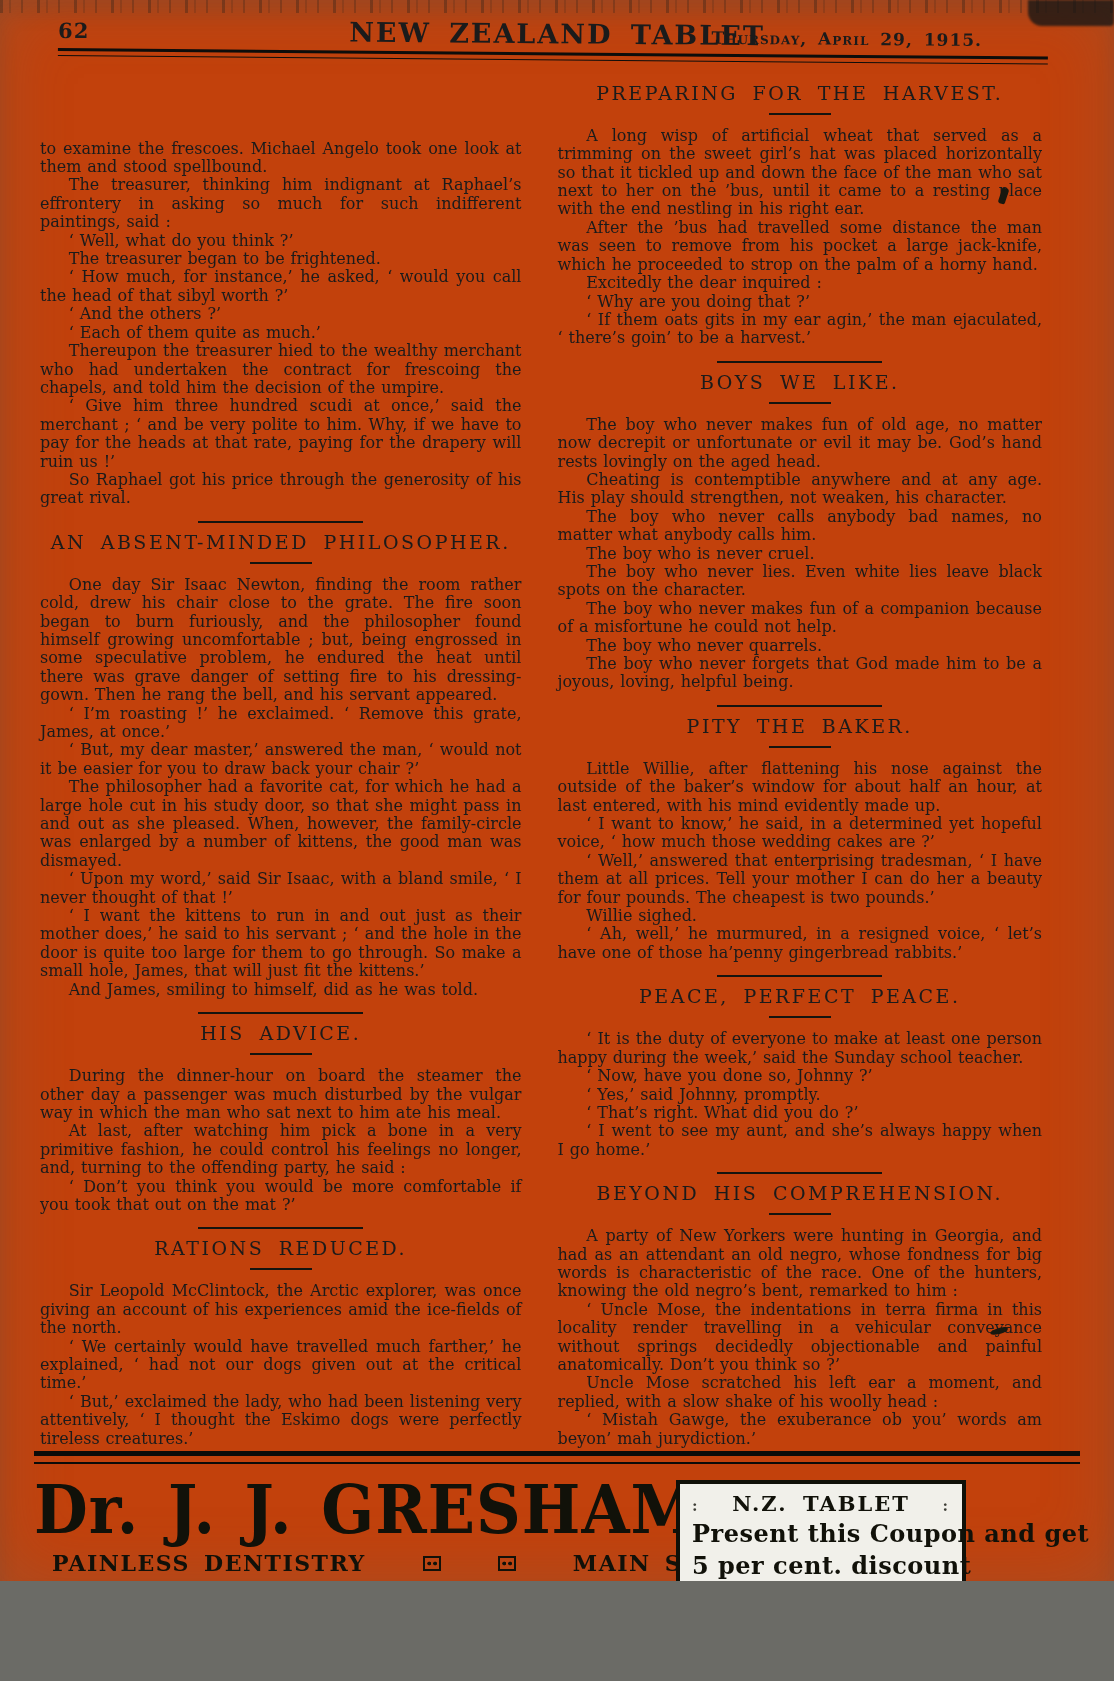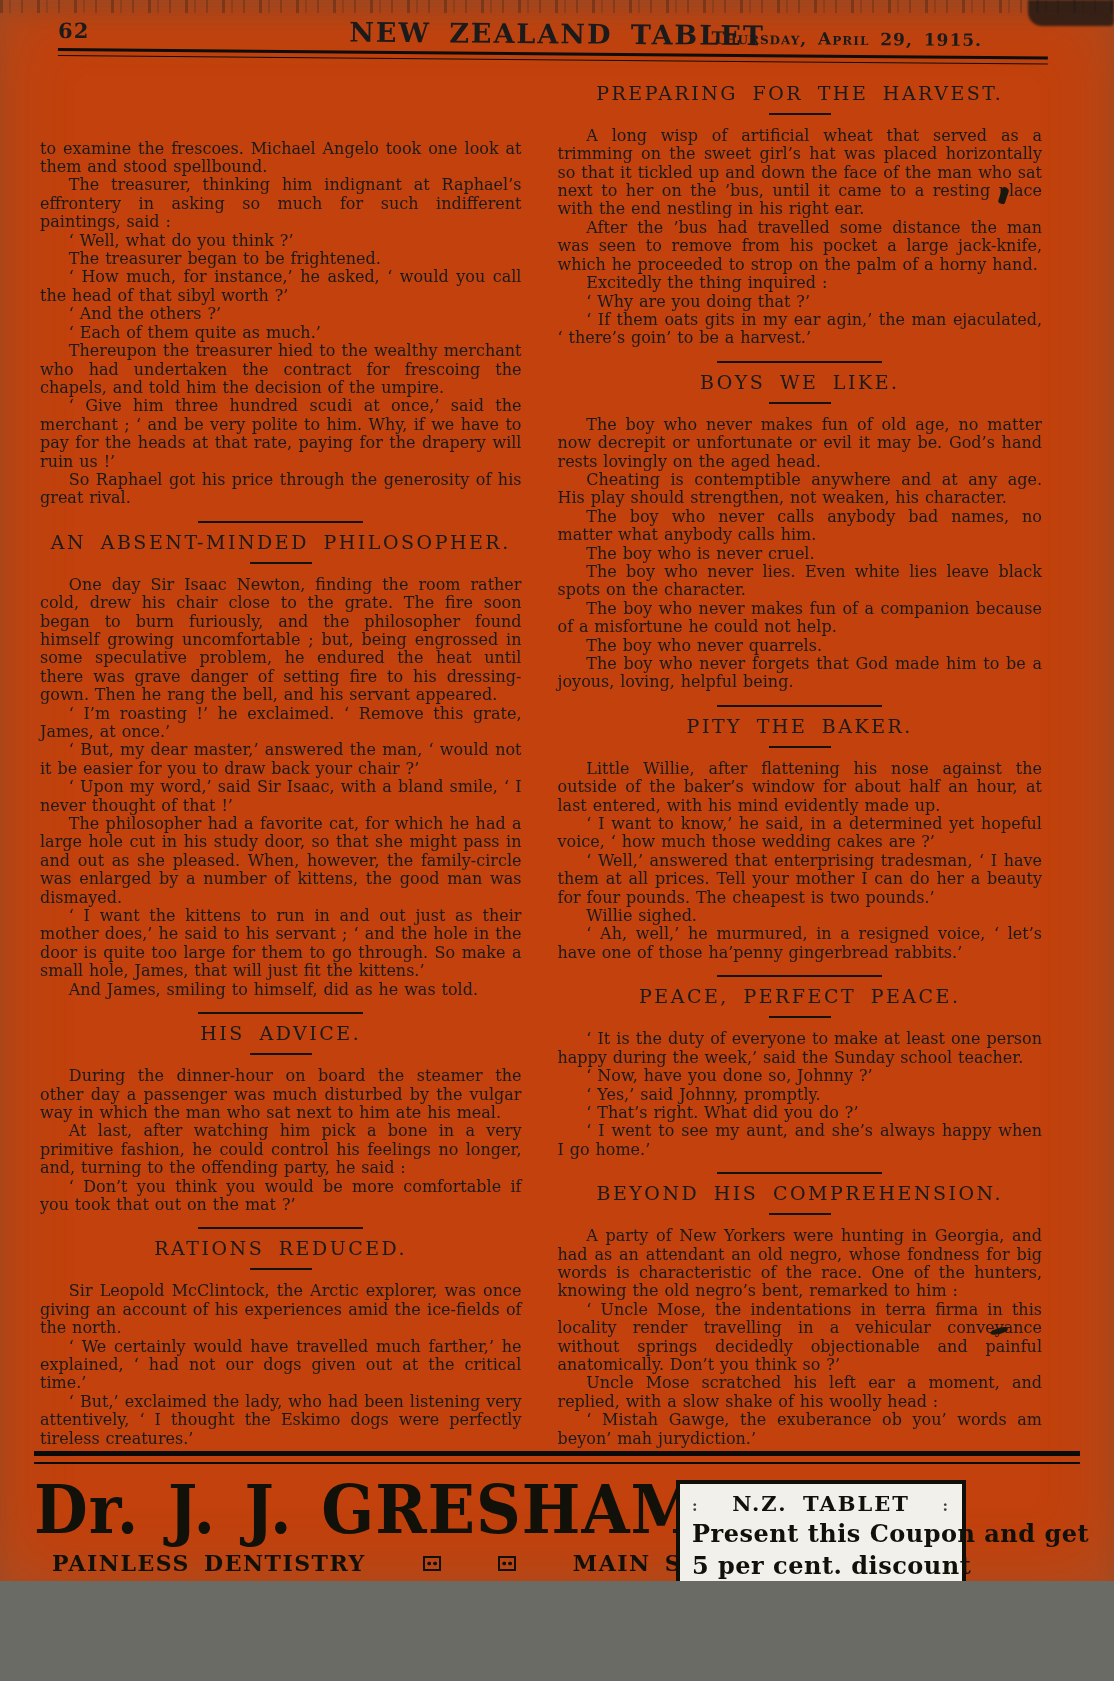--- a/index.html
+++ b/index.html
@@ -122,22 +122,22 @@
           <p class="para">‘ Give him three hundred scudi at once,’ said the merchant ; ‘ and be very polite to him. Why, if we have to pay for the heads at that rate, paying for the drapery will ruin us !’</p>
           <p class="para">So Raphael got his price through the generosity of his great rival.</p>
         </div>
         <div class="article-section">
           <div class="rule rule-long"></div>
           <h2 class="section-heading">AN ABSENT-MINDED PHILOSOPHER.</h2>
           <div class="rule rule-short"></div>
           <p class="para">One day Sir Isaac Newton, finding the room rather cold, drew his chair close to the grate. The fire soon began to burn furiously, and the philosopher found himself growing uncomfortable ; but, being engrossed in some speculative problem, he endured the heat until there was grave danger of setting fire to his dressing-gown. Then he rang the bell, and his servant appeared.</p>
           <p class="para">‘ I’m roasting !’ he exclaimed. ‘ Remove this grate, James, at once.’</p>
           <p class="para">‘ But, my dear master,’ answered the man, ‘ would not it be easier for you to draw back your chair ?’</p>
+          <p class="para">The philosopher had a favorite cat, for which he had a large hole cut in his study door, so that she might pass in and out as she pleased. When, however, the family-circle was enlarged by a number of kittens, the good man was dismayed.</p>
           <p class="para">‘ Upon my word,’ said Sir Isaac, with a bland smile, ‘ I never thought of that !’</p>
-          <p class="para">The philosopher had a favorite cat, for which he had a large hole cut in his study door, so that she might pass in and out as she pleased. When, however, the family-circle was enlarged by a number of kittens, the good man was dismayed.</p>
           <p class="para">‘ I want the kittens to run in and out just as their mother does,’ he said to his servant ; ‘ and the hole in the door is quite too large for them to go through. So make a small hole, James, that will just fit the kittens.’</p>
           <p class="para">And James, smiling to himself, did as he was told.</p>
         </div>
         <div class="article-section">
           <div class="rule rule-long"></div>
           <h2 class="section-heading">HIS ADVICE.</h2>
           <div class="rule rule-short"></div>
           <p class="para">During the dinner-hour on board the steamer the other day a passenger was much disturbed by the vulgar way in which the man who sat next to him ate his meal.</p>
           <p class="para">At last, after watching him pick a bone in a very primitive fashion, he could control his feelings no longer, and, turning to the offending party, he said :</p>
           <p class="para">‘ Don’t you think you would be more comfortable if you took that out on the mat ?’</p>
@@ -151,21 +151,21 @@
           <p class="para">‘ But,’ exclaimed the lady, who had been listening very attentively, ‘ I thought the Eskimo dogs were perfectly tireless creatures.’</p>
         </div>
       </section>
     <div class="col-divider"></div>
     <section class="col col-right">
         <div class="article-section">
           <h2 class="section-heading">PREPARING FOR THE HARVEST.</h2>
           <div class="rule rule-short"></div>
           <p class="para">A long wisp of artificial wheat that served as a trimming on the sweet girl’s hat was placed horizontally so that it tickled up and down the face of the man who sat next to her on the ’bus, until it came to a resting place with the end nestling in his right ear.</p>
           <p class="para">After the ’bus had travelled some distance the man was seen to remove from his pocket a large jack-knife, which he proceeded to strop on the palm of a horny hand.</p>
-          <p class="para">Excitedly the thing inquired :</p>
+          <p class="para">Excitedly the dear inquired :</p>
           <p class="para">‘ Why are you doing that ?’</p>
           <p class="para">‘ If them oats gits in my ear agin,’ the man ejaculated, ‘ there’s goin’ to be a harvest.’</p>
         </div>
         <div class="article-section">
           <div class="rule rule-long"></div>
           <h2 class="section-heading">BOYS WE LIKE.</h2>
           <div class="rule rule-short"></div>
           <p class="para">The boy who never makes fun of old age, no matter now decrepit or unfortunate or evil it may be. God’s hand rests lovingly on the aged head.</p>
           <p class="para">Cheating is contemptible anywhere and at any age. His play should strengthen, not weaken, his character.</p>
           <p class="para">The boy who never calls anybody bad names, no matter what anybody calls him.</p>

